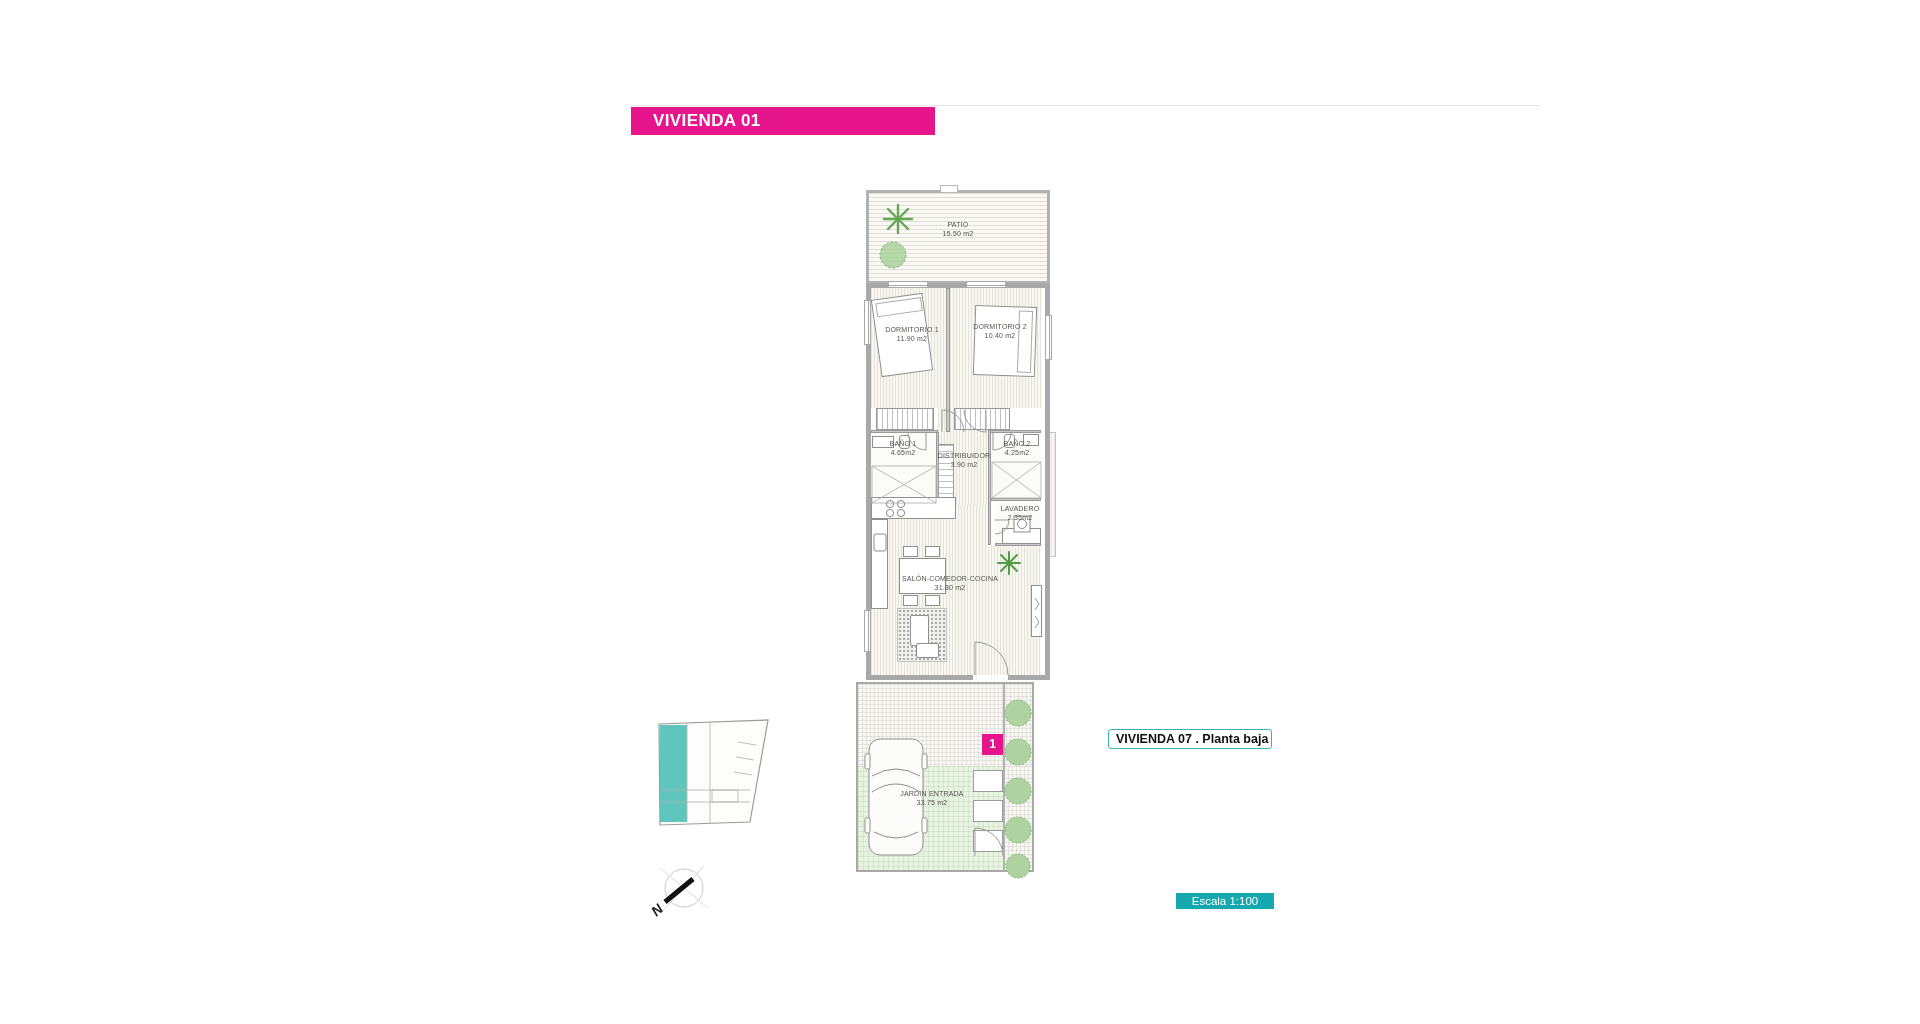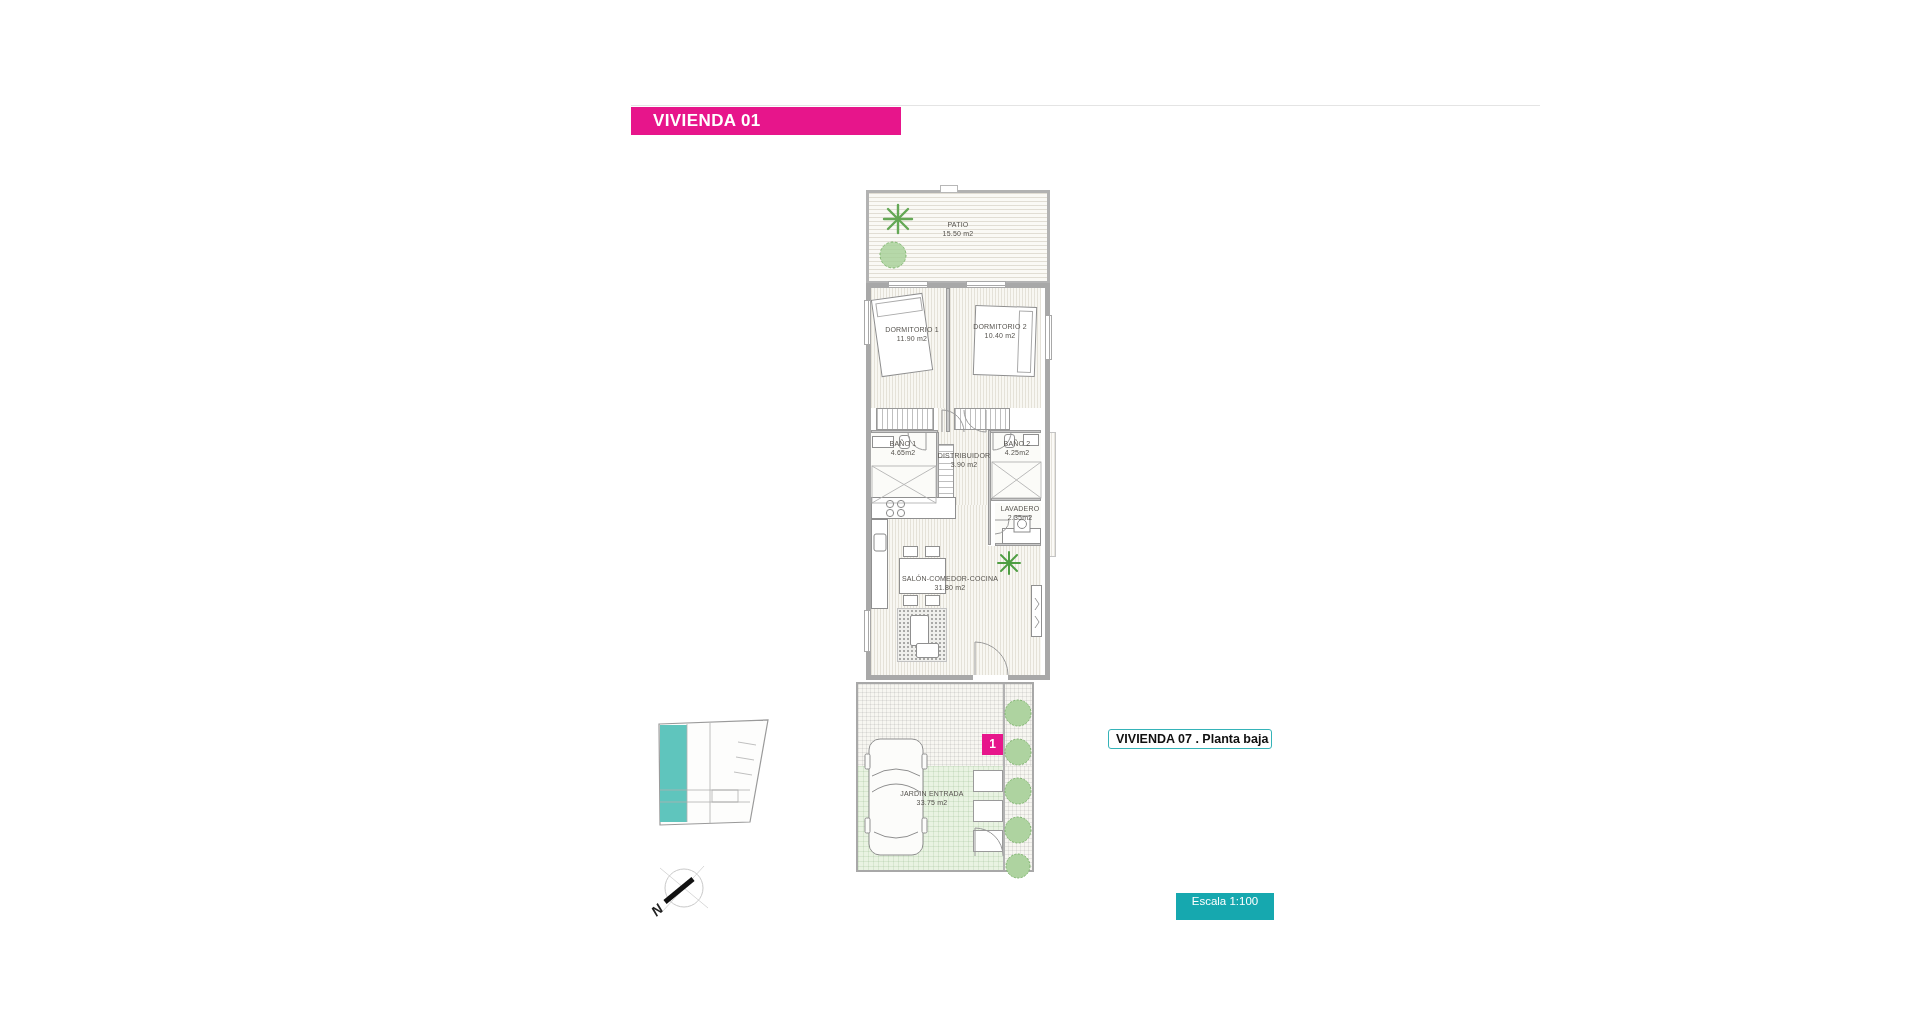--- a/index.html
+++ b/index.html
@@ -1,21 +1,21 @@
 <!DOCTYPE html>
 <html><head>
 <meta charset="utf-8">
 <style>
   html,body{margin:0;padding:0;background:#ffffff;}
   #sheet{position:relative;width:1920px;height:1024px;background:#ffffff;overflow:hidden;
          font-family:"Liberation Sans",sans-serif;}
   .abs{position:absolute;box-sizing:border-box;}
 
   
-  .titlebar{left:631px;top:107px;width:270px;height:28px;background:#E7158B;z-index:40;}
+  .titlebar{left:631px;top:107px;width:304px;height:28px;background:#E7158B;z-index:40;}
   .titlebar span{display:block;padding-left:22px;line-height:28px;color:#fff;font-size:17px;
                  font-weight:bold;letter-spacing:.4px;}
   .guideline{left:631px;top:105px;width:909px;height:1px;background:#e4e4e4;}
 
   
   .hatch-h{background-image:repeating-linear-gradient(to bottom,rgba(160,150,125,.28) 0 1px,transparent 1px 4px);}
   .hatch-v{background-image:repeating-linear-gradient(to right,rgba(160,150,125,.22) 0 1px,transparent 1px 3px);}
   .hatch-grid{background-image:repeating-linear-gradient(to right,rgba(140,140,140,.16) 0 1px,transparent 1px 4px),
               repeating-linear-gradient(to bottom,rgba(140,140,140,.16) 0 1px,transparent 1px 4px);}
   .hatch-dense{background-image:repeating-linear-gradient(to right,rgba(120,120,120,.45) 0 1px,transparent 1px 4px),
@@ -57,21 +57,21 @@
   .step{width:30px;height:22px;background:#fff;border:1px solid #9a9a9a;z-index:8;}
 
   
   .info-header{left:1108px;top:729px;width:164px;height:20px;border:1.5px solid #35b3b8;border-radius:3px;
                background:#fff;z-index:40;}
   .info-header span{display:block;padding-left:7px;line-height:18px;font-size:12.5px;font-weight:bold;color:#101010;}
   .info-rows{left:1108px;top:772px;width:168px;z-index:40;font-size:12.5px;color:#1c1c1c;}
   .info-row{display:flex;justify-content:space-between;margin-bottom:10px;}
   .info-row .val{font-weight:500;}
 
-  .escala{left:1176px;top:893px;width:98px;height:27px;background:#16a8af;z-index:40;
+  .escala{left:1176px;top:893px;width:98px;height:16px;background:#16a8af;z-index:40;
           color:#fff;font-size:11.5px;text-align:center;line-height:17px;}
 
   svg.lineart{position:absolute;left:0;top:0;z-index:20;pointer-events:none;}
   svg.widget{position:absolute;z-index:20;}
 </style>
 </head>
 <body>
 
 <div id="sheet">
 

